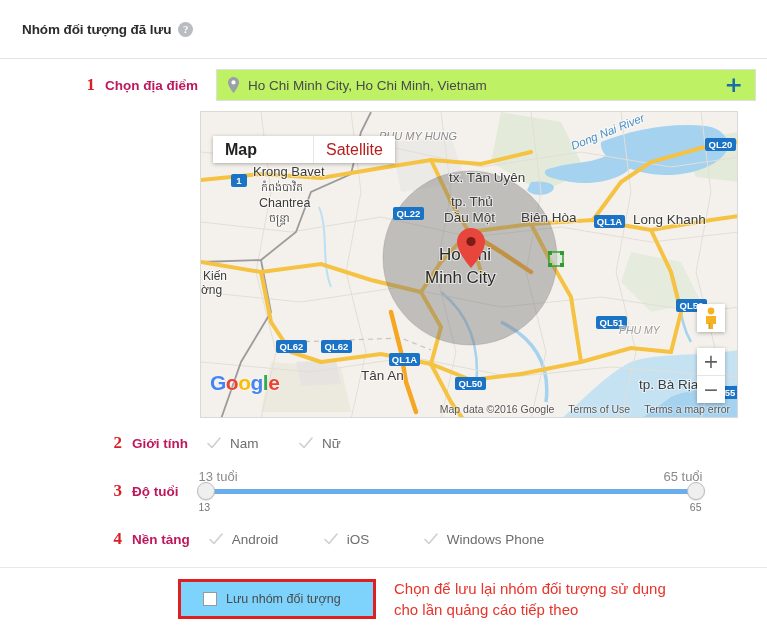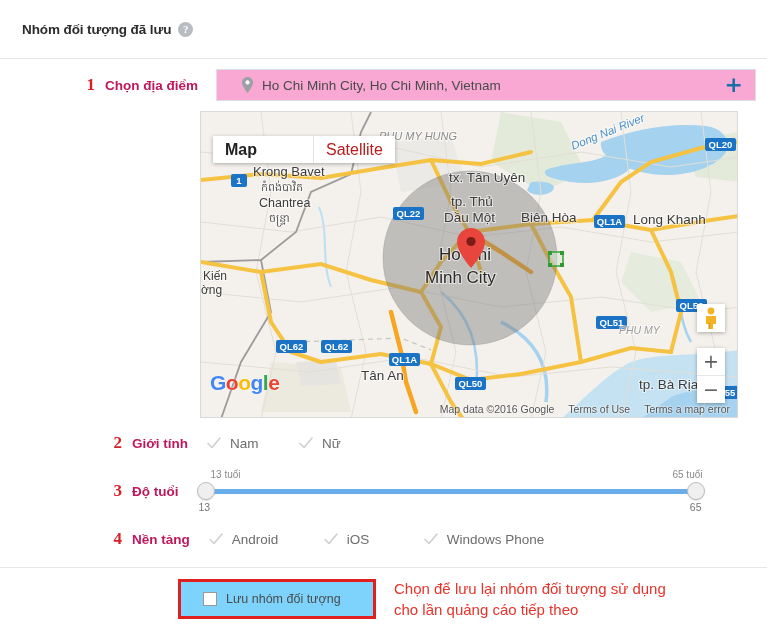--- a/index.html
+++ b/index.html
@@ -95,24 +95,24 @@
   
   .row-location {
     height: 52px;
     padding-left: 73px;
   }
   .loc-field {
     margin-left: 18px;
     width: 540px;
     height: 32px;
     border: 1px solid #dddfe2;
-    background: #f9a8d4;
+    background: #bef264;
     display: flex;
     align-items: center;
-    padding: 0 10px 0 24px;
+    padding: 0 10px 0 10px;
   }
   .pin-icon { width: 13px; height: 16px; flex:0 0 auto; margin-right: 8px; }
   .loc-text { font-size: 13.5px; color: #4a4a4a; flex: 1 1 auto; }
   .plus-btn {
     color: #1a6ea8;
     font-size: 22px;
     font-weight: bold;
     line-height: 1;
     margin-right: 2px;
     font-family: "DejaVu Sans", sans-serif;
@@ -228,24 +228,23 @@
     border-radius: 50%;
     background: #efefef;
     border: 1px solid #bdbdbd;
     box-shadow: 0 1px 1px rgba(0,0,0,.12);
   }
   .knob-left  { left: 0px; }
   .knob-right { right: 0px; }
   .tip {
     position: absolute;
     top: 0px;
-    font-size: 10px;
+    font-size: 13px;
     color: #8a8a8a;
     white-space: nowrap;
-    margin-left: 12px;
   }
   .tip-left { left: 2px; }
   .tip-right { right: 2px; }
   .val {
     position: absolute;
     top: 32px;
     font-size: 10.5px;
     color: #757575;
   }
   .val-left { left: 2px; }

